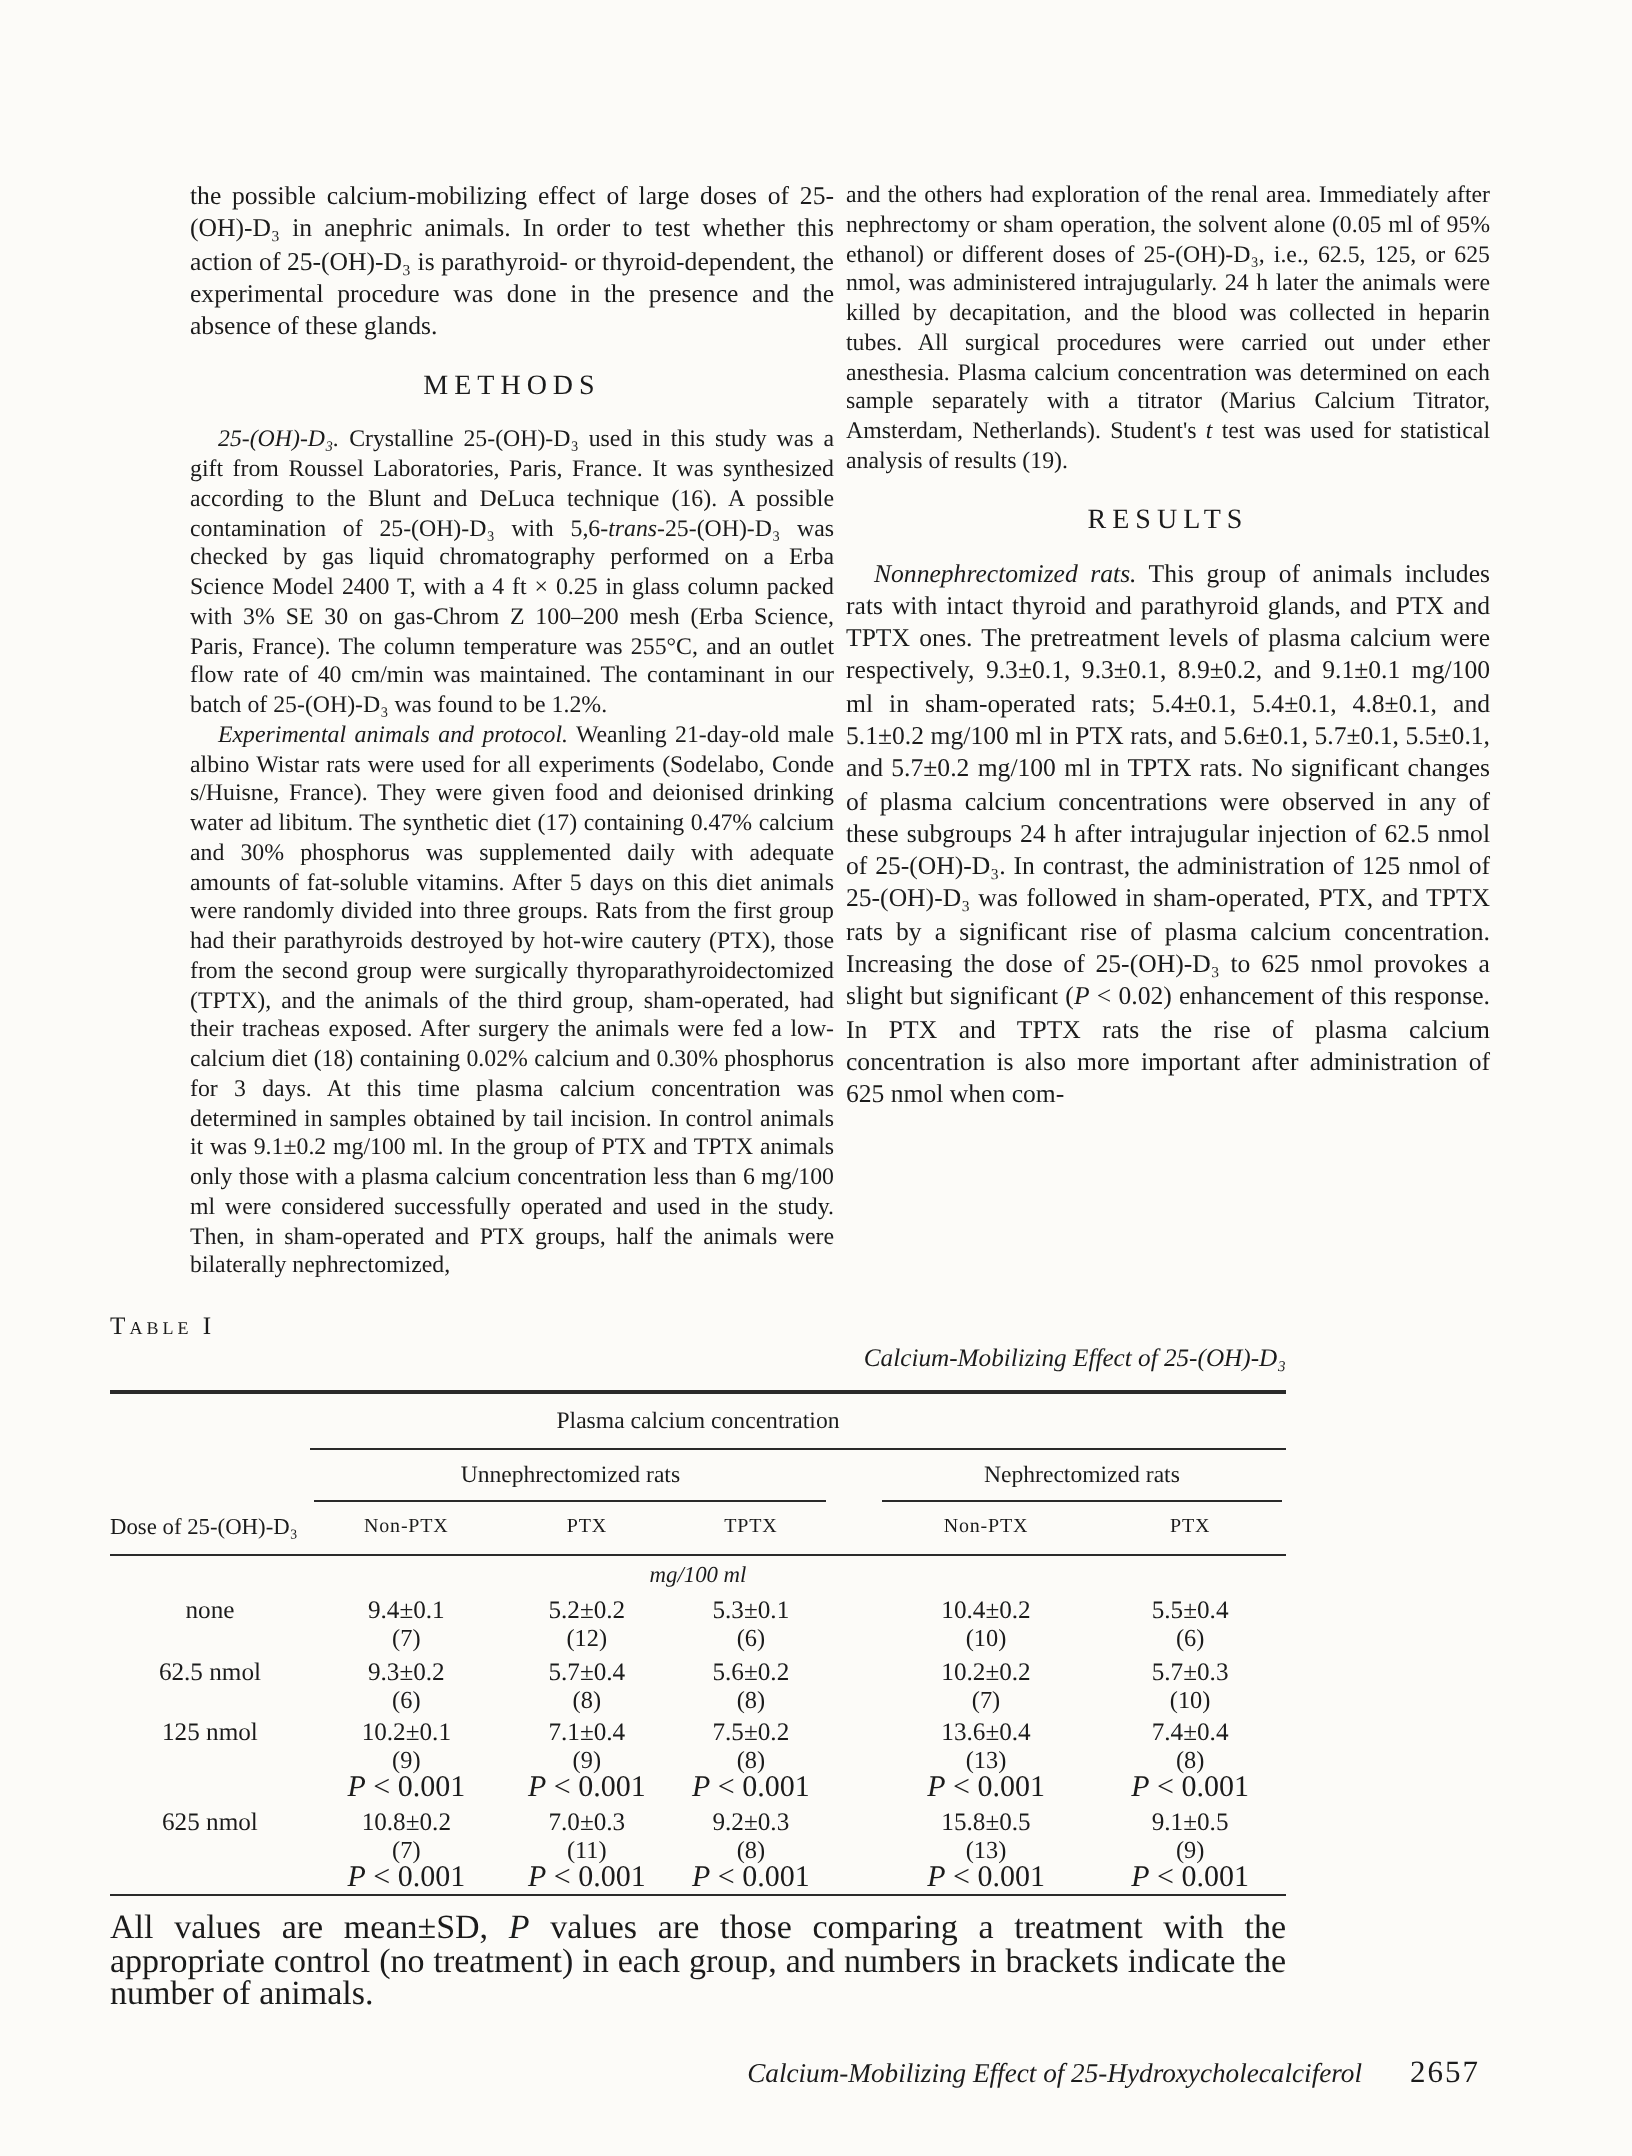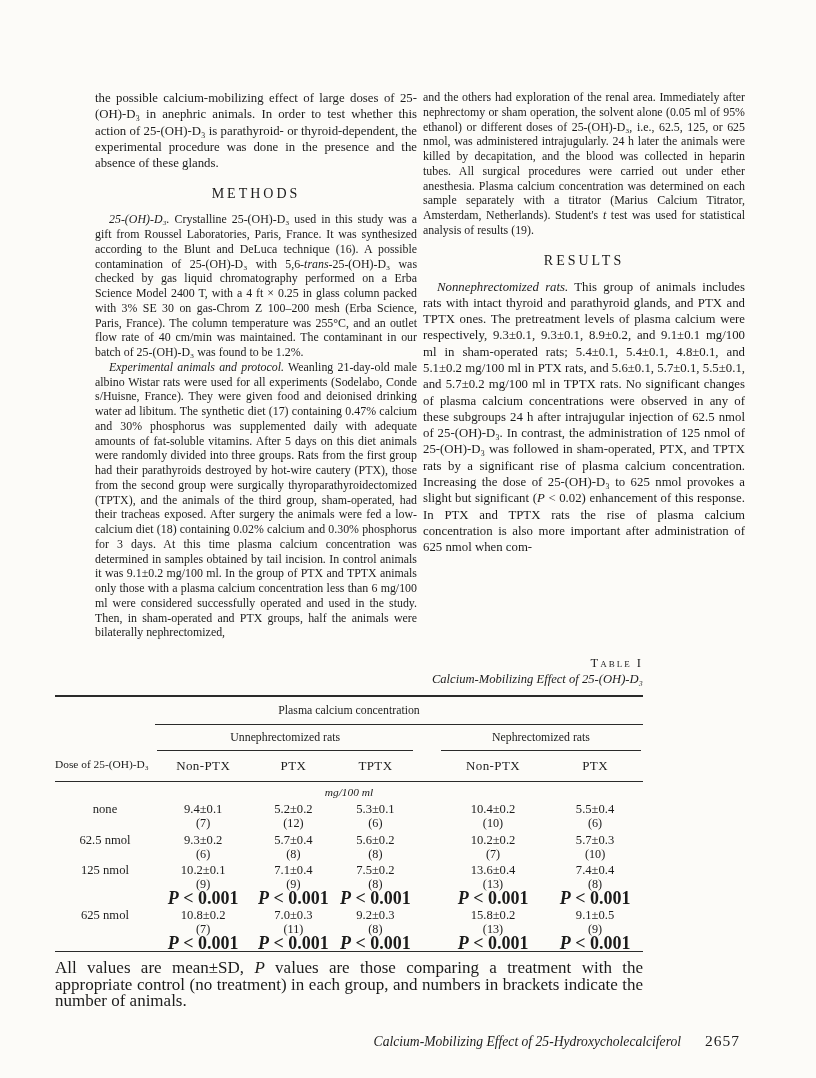--- a/index.html
+++ b/index.html
@@ -13,37 +13,37 @@
   p { margin:0; text-align:justify; }
   .body  { font-size:12.8px; line-height:16.3px; }
   .small { font-size:11.9px; line-height:14.75px; }
   .indent { text-indent:14px; }
   h2.section {
     font-size:14px; font-weight:normal; text-align:center;
     letter-spacing:3px; margin:15px 0 10px 0;
   }
   
   .tablewrap { width:588px; margin:16px 0 0 55px; }
-  .tlabel { text-align:right; font-size:12.6px; font-variant:small-caps; letter-spacing:2px; }
+  .tlabel { text-align:left; font-size:12.6px; font-variant:small-caps; letter-spacing:2px; }
   .ttitle { text-align:right; font-size:12.6px; font-style:italic; margin-top:1px; }
   table.tbl { width:100%; border-collapse:collapse; margin-top:8px; border-top:2px solid #2a2a2a; }
   .tbl td { padding:0; vertical-align:top; text-align:center; }
   td.spanner { font-size:11.8px; padding:6px 0 4px 0; }
   tr.sprule td.rule { border-bottom:1px solid #2a2a2a; height:2px; }
   tr.grprow td { padding-top:5px; }
   .grp { display:block; text-align:center; font-size:11.8px; padding-bottom:5px; border-bottom:1px solid #2a2a2a; margin:0 2px; }
   tr.hdr { border-bottom:1.5px solid #2a2a2a; }
-  tr.hdr td { font-size:13px; letter-spacing:0.4px; padding:7px 0 7px 0; }
+  tr.hdr td { font-size:10px; letter-spacing:0.4px; padding:7px 0 7px 0; }
   tr.hdr td.dosehdr { text-align:left; font-size:11.4px; letter-spacing:0; }
   tr.units td { font-style:italic; font-size:11.4px; padding:4px 0 2px 0; }
   tr.datarow td { font-size:12.6px; line-height:14.2px; padding-top:2px; }
   tr.datarow.last { border-bottom:1.5px solid #2a2a2a; }
   tr.datarow.last td { padding-bottom:1px; }
   .n { font-size:12.2px; }
-  .p { font-size:18px;font-weight:bold; }
+  .p { font-size:15px; }
   .pval::first-letter { font-style:italic; }
   .footnote { margin-top:8px; font-size:17px; line-height:16.5px; }
   
   .footer {
     margin:22px 66px 0 95px; padding-right:10px;
     display:flex; justify-content:flex-end; align-items:baseline; gap:24px;
   }
   .runtitle { font-style:italic; font-size:13.6px; }
   .pageno { font-size:15.5px; letter-spacing:1px; }
 </style>
@@ -211,21 +211,21 @@
             <div class="n">(11)</div>
             <div class="p pval">P &lt; 0.001</div>
           </td>
           <td>
             <div class="v">9.2±0.3</div>
             <div class="n">(8)</div>
             <div class="p pval">P &lt; 0.001</div>
           </td>
           <td></td>
           <td>
-            <div class="v">15.8±0.2</div>
+            <div class="v">15.8±0.5</div>
             <div class="n">(13)</div>
             <div class="p pval">P &lt; 0.001</div>
           </td>
           <td>
             <div class="v">9.1±0.5</div>
             <div class="n">(9)</div>
             <div class="p pval">P &lt; 0.001</div>
           </td>
         </tr>
       </tbody>

